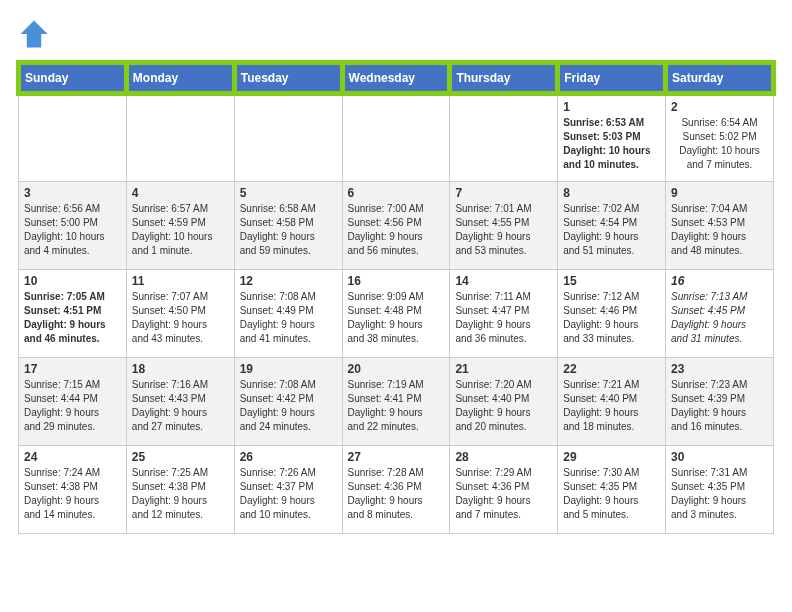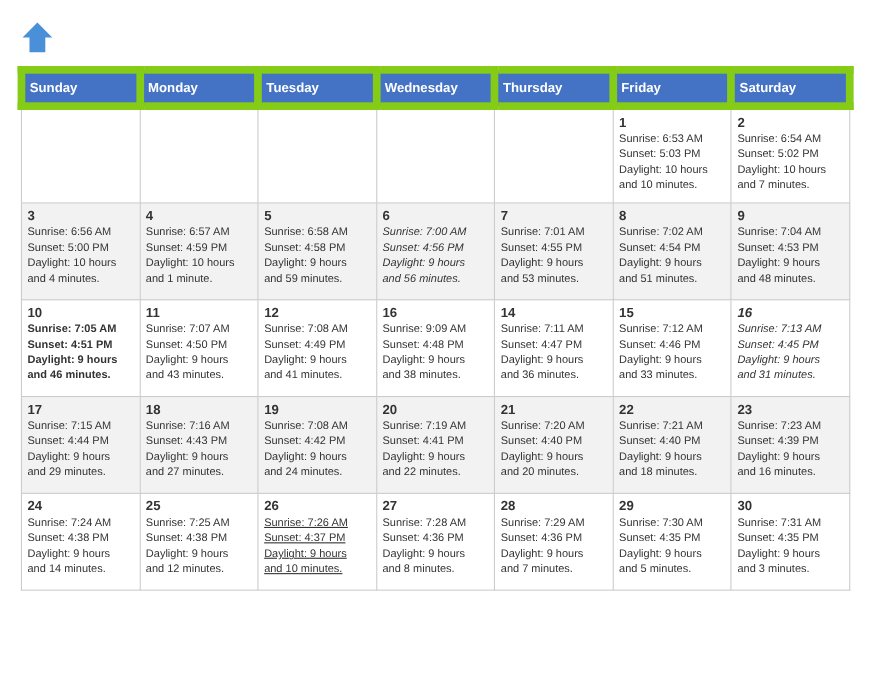--- a/index.html
+++ b/index.html
@@ -47,21 +47,21 @@
       border-collapse: collapse;
       border: 1px solid #ccc;
     }
     .calendar th {
       background-color: #4472c4;
       color: #fff;
       font-size: 12px;
       font-weight: bold;
       padding: 6px 4px;
       text-align: left;
-      border: 7px solid #84cc16;
+      border: 5px solid #84cc16;
     }
     .calendar td {
       vertical-align: top;
       border: 1px solid #ccc;
       padding: 4px 5px;
       font-size: 10px;
       color: #333;
       height: 88px;
       width: calc(100% / 7);
     }
@@ -120,28 +120,28 @@
   </thead>
   <tbody id="calendar-body">
   <tr>
         <td class="empty-cell"></td>
         <td class="empty-cell"></td>
         <td class="empty-cell"></td>
         <td class="empty-cell"></td>
         <td class="empty-cell"></td>
         <td style="background-color: rgb(255, 255, 255);">
           <span class="day-number">1</span>
-          <div class="day-info" style="white-space: pre-line;">Sunrise: 6:53 AM
+          <div class="day-info" style="white-space: pre-line; font-weight: bold;">Sunrise: 6:53 AM
 Sunset: 5:03 PM
 Daylight: 10 hours
 and 10 minutes.</div>
         </td>
         <td style="background-color: rgb(255, 255, 255);">
           <span class="day-number">2</span>
-          <div class="day-info" style="white-space: pre-line;">Sunrise: 6:54 AM
+          <div class="day-info" style="white-space: pre-line; text-align: center;">Sunrise: 6:54 AM
 Sunset: 5:02 PM
 Daylight: 10 hours
 and 7 minutes.</div>
         </td>
       </tr>
       <tr>
         <td style="background-color: rgb(242, 242, 242);">
           <span class="day-number">3</span>
           <div class="day-info" style="white-space: pre-line;">Sunrise: 6:56 AM
 Sunset: 5:00 PM
@@ -157,21 +157,21 @@
         </td>
         <td style="background-color: rgb(242, 242, 242);">
           <span class="day-number">5</span>
           <div class="day-info" style="white-space: pre-line;">Sunrise: 6:58 AM
 Sunset: 4:58 PM
 Daylight: 9 hours
 and 59 minutes.</div>
         </td>
         <td style="background-color: rgb(242, 242, 242);">
           <span class="day-number">6</span>
-          <div class="day-info" style="white-space: pre-line; font-style: italic;">Sunrise: 7:00 AM
+          <div class="day-info" style="white-space: pre-line;">Sunrise: 7:00 AM
 Sunset: 4:56 PM
 Daylight: 9 hours
 and 56 minutes.</div>
         </td>
         <td style="background-color: rgb(242, 242, 242);">
           <span class="day-number">7</span>
           <div class="day-info" style="white-space: pre-line;">Sunrise: 7:01 AM
 Sunset: 4:55 PM
 Daylight: 9 hours
 and 53 minutes.</div>
@@ -303,21 +303,21 @@
         </td>
         <td style="background-color: rgb(255, 255, 255);">
           <span class="day-number">25</span>
           <div class="day-info" style="white-space: pre-line;">Sunrise: 7:25 AM
 Sunset: 4:38 PM
 Daylight: 9 hours
 and 12 minutes.</div>
         </td>
         <td style="background-color: rgb(255, 255, 255);">
           <span class="day-number">26</span>
-          <div class="day-info" style="white-space: pre-line; text-decoration: underline;">Sunrise: 7:26 AM
+          <div class="day-info" style="white-space: pre-line;">Sunrise: 7:26 AM
 Sunset: 4:37 PM
 Daylight: 9 hours
 and 10 minutes.</div>
         </td>
         <td style="background-color: rgb(255, 255, 255);">
           <span class="day-number">27</span>
           <div class="day-info" style="white-space: pre-line;">Sunrise: 7:28 AM
 Sunset: 4:36 PM
 Daylight: 9 hours
 and 8 minutes.</div>

